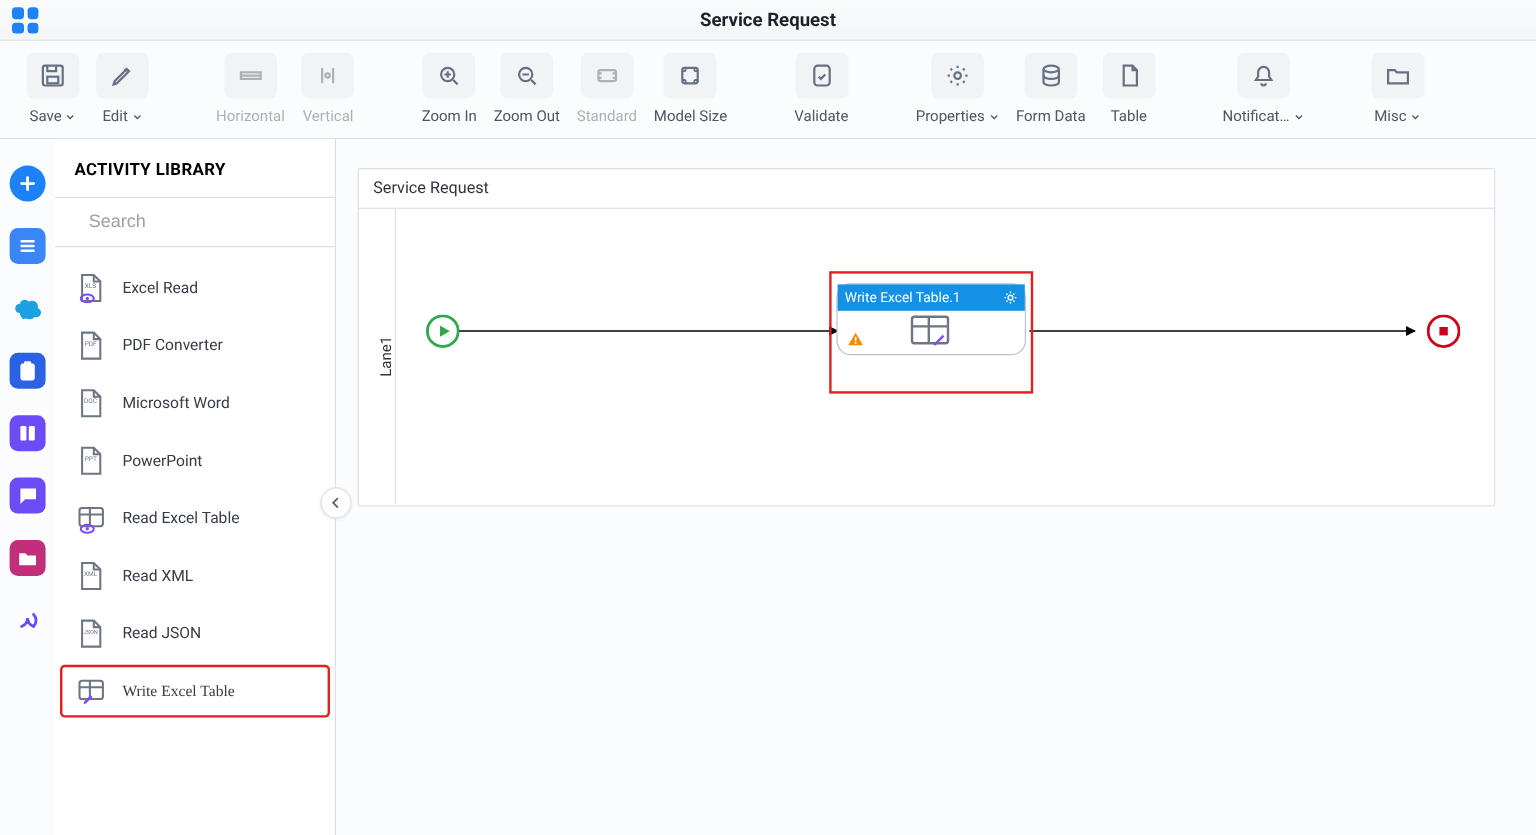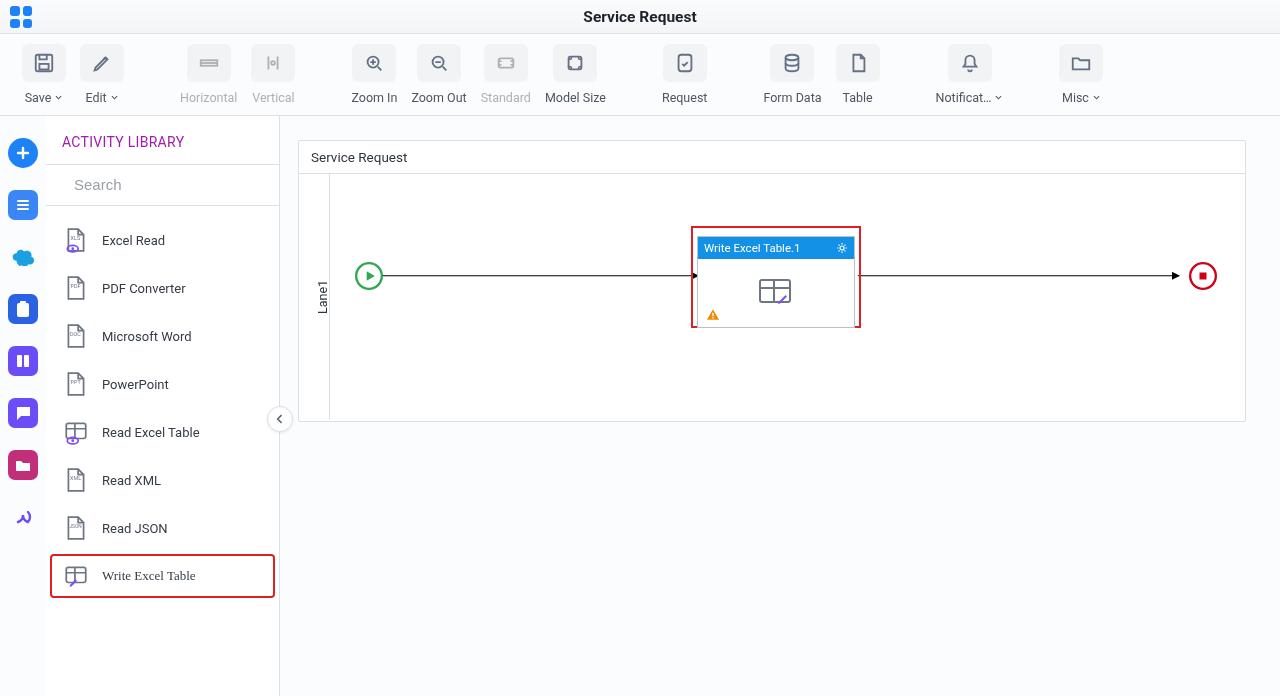--- a/index.html
+++ b/index.html
@@ -109,21 +109,21 @@
   
   .panel{
     width:var(--panel-w);
     background:var(--panel-bg);
     border-right:1px solid var(--border);
     display:flex;flex-direction:column;
     position:relative;
   }
   .panel-title{
     padding:18px 16px 14px;
-    font-size:14px;font-weight:400;letter-spacing:.3px;color:#a21caf;
+    font-size:14px;font-weight:700;letter-spacing:.3px;color:#000000;
     border-bottom:1px solid var(--border);
   }
   .panel-search{
     display:flex;align-items:flex-start;gap:10px;
     padding:10px 16px;border-bottom:1px solid var(--border);
     color:#8e959e;
   }
   .panel-search input{
     flex:1;border:none;outline:none;font-size:15px;color:var(--text);background:transparent;
   }
@@ -165,22 +165,22 @@
     position:absolute;left:6px;top:50%;transform:translateY(-50%) rotate(-90deg);
     transform-origin:center;font-size:12.5px;color:#2f3640;white-space:nowrap;
   }
   .lane-sep{
     position:absolute;left:30px;top:0;bottom:0;border-left:1px solid var(--border);
   }
   
   .flow-svg{position:absolute;left:30px;right:0;top:0;bottom:0;}
 
   .flow-node{
-    position:absolute;background:#fff;border:1px solid var(--border-strong);border-radius:0;
-    width:158px;height:92px;
+    position:absolute;background:#fff;border:1px solid var(--border-strong);border-radius:12px;
+    width:158px;height:60px;
   }
   .node-header{
     height:22px;background:#1291e7;color:#fff;display:flex;align-items:center;justify-content:space-between;
     padding:0 6px;font-size:11.5px;
   }
   .node-body{position:relative;height:calc(100% - 22px);display:flex;align-items:center;justify-content:center;}
   .node-warn{position:absolute;left:8px;bottom:6px;color:#f08c00;}
   .sel-box{position:absolute;border:2px solid #e02020;}
 
 </style>
@@ -434,26 +434,39 @@
 
   <div class="tgap wide"></div>
 
   <div class="tbtn">
     <div class="ticon">
         <svg width="22" height="22" viewBox="0 0 24 24">
           <use href="#i-validate"></use>
         </svg>
       </div>
     <div class="tlabel">
-        <span>Request</span>
+        <span>Validate</span>
       </div>
   </div>
 
   <div class="tgap wide"></div>
 
+  <div class="tbtn">
+    <div class="ticon">
+        <svg width="22" height="22" viewBox="0 0 24 24">
+          <use href="#i-gear"></use>
+        </svg>
+      </div>
+    <div class="tlabel">
+        <span>Properties</span>
+        <svg class="caret" viewBox="0 0 14 14">
+          <use href="#i-caret"></use>
+        </svg>
+      </div>
+  </div>
   <div class="tbtn">
     <div class="ticon">
         <svg width="22" height="22" viewBox="0 0 24 24">
           <use href="#i-db"></use>
         </svg>
       </div>
     <div class="tlabel">
         <span>Form Data</span>
       </div>
   </div>

